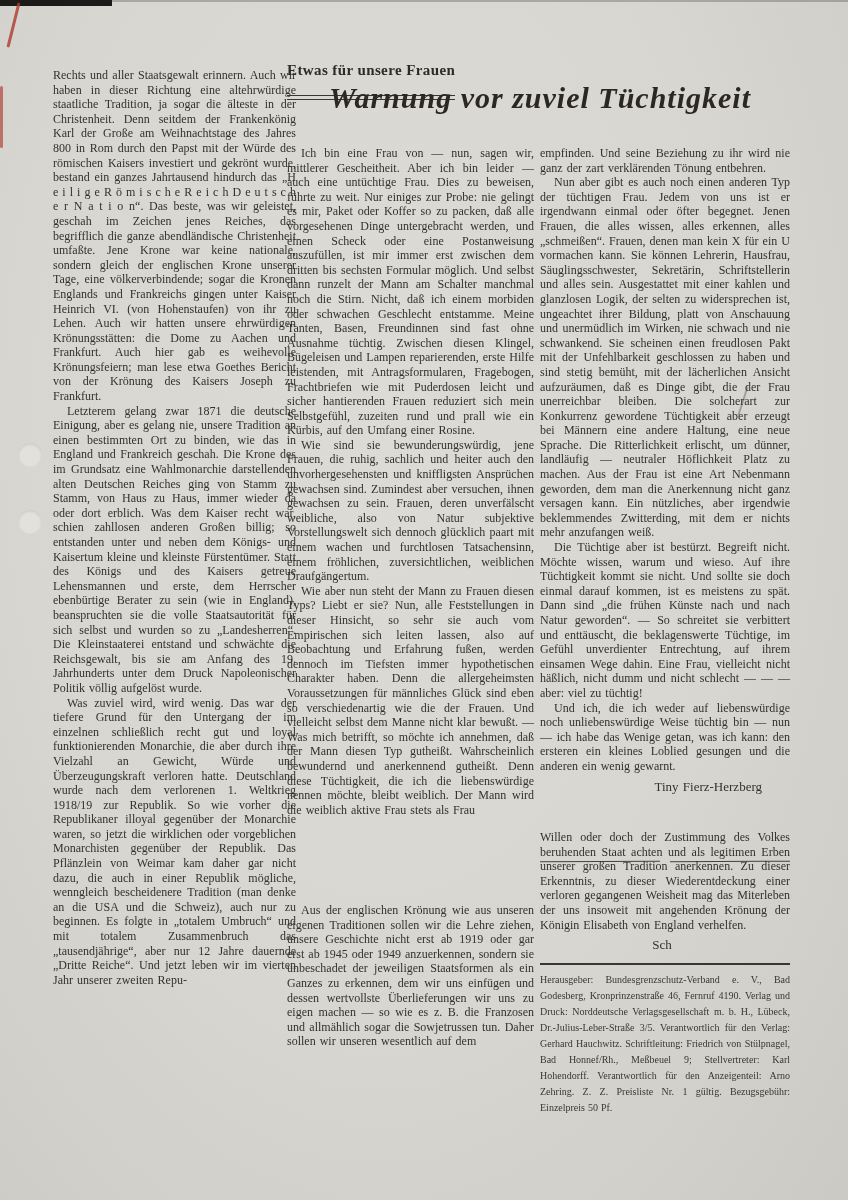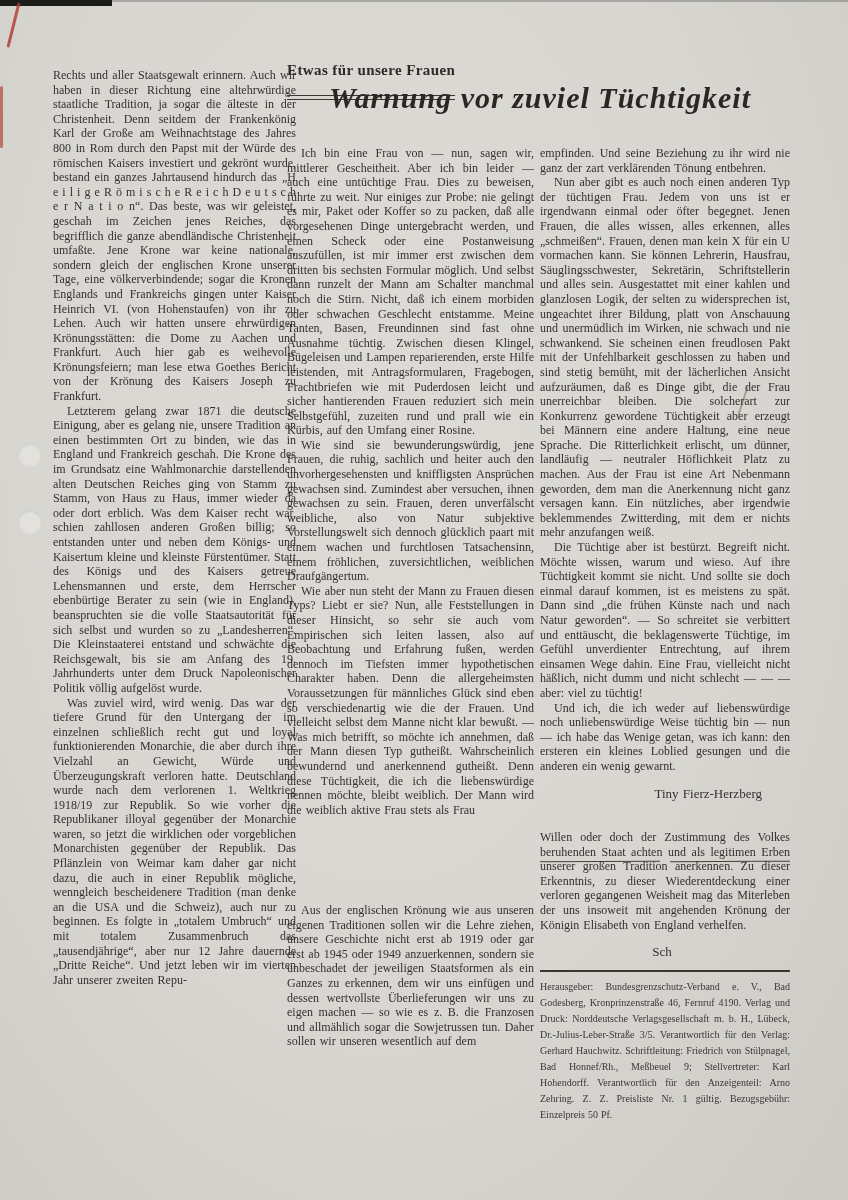--- a/index.html
+++ b/index.html
@@ -43,21 +43,21 @@
   #kicker{position:absolute;left:287px;top:62px;font-size:15px;font-weight:bold;
           letter-spacing:.4px;color:#2e2b27;}
   .k-outer{display:inline-block;border-bottom:1px solid #3a3733;padding-bottom:3px;}
   .k-inner{display:inline-block;border-bottom:1px solid #3a3733;padding-bottom:16px;}
   #headline{
     position:absolute;left:300px;top:80px;width:480px;margin:0;
     text-align:center;font-size:30px;line-height:36px;
     font-weight:bold;font-style:italic;letter-spacing:1px;color:#2b2824;
   }
   
-  .signature{text-align:right;padding-right:28px;font-size:13px;margin-top:13px;}
+  .signature{text-align:right;padding-right:28px;font-size:13px;margin-top:6px;}
   .sig2{padding-right:6px;text-align:center;}
   #divider-right{position:absolute;left:540px;top:861px;width:250px;display:flex;gap:10px;}
   .divider-seg{flex:1;border-top:1.5px solid #45423d;transform:rotate(-.3deg);}
   .imprint-rule{border-top:2px solid #3a3733;margin:10px 0 7px 0;}
   .imprint{font-size:10px;line-height:16px;text-align:justify;word-spacing:.5px;color:#3a3733;}
 </style>
 </head>
 <body>
 
 <div class="page" style="--paper: #d7d6d1; --ink: #34312d; --mark-red: #b03a2c;">

